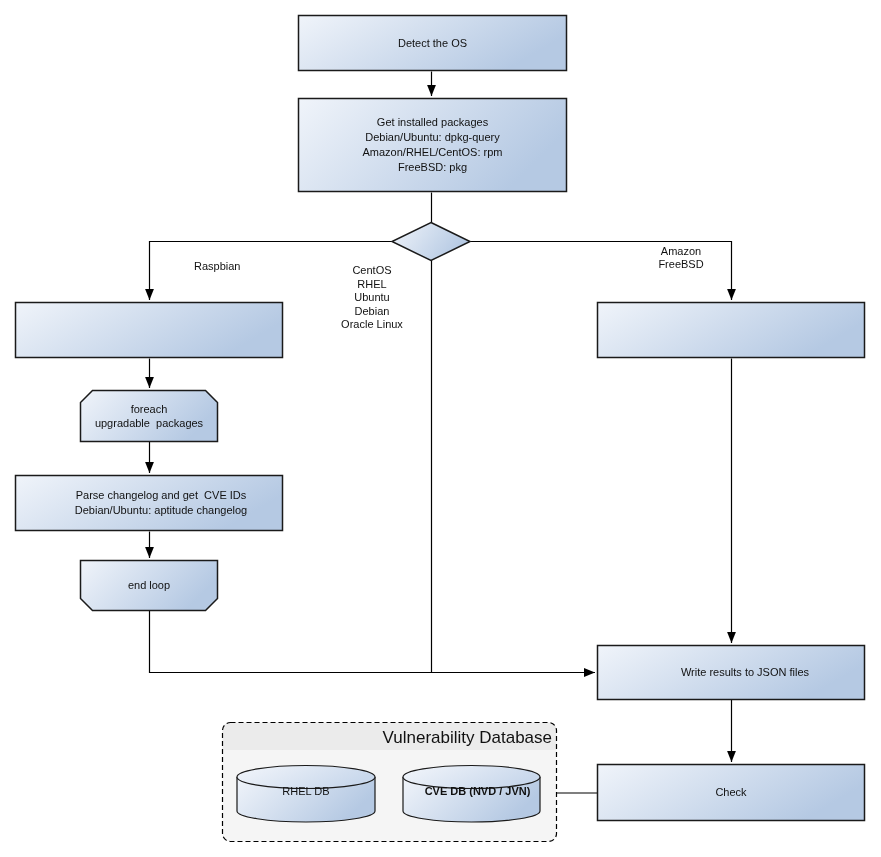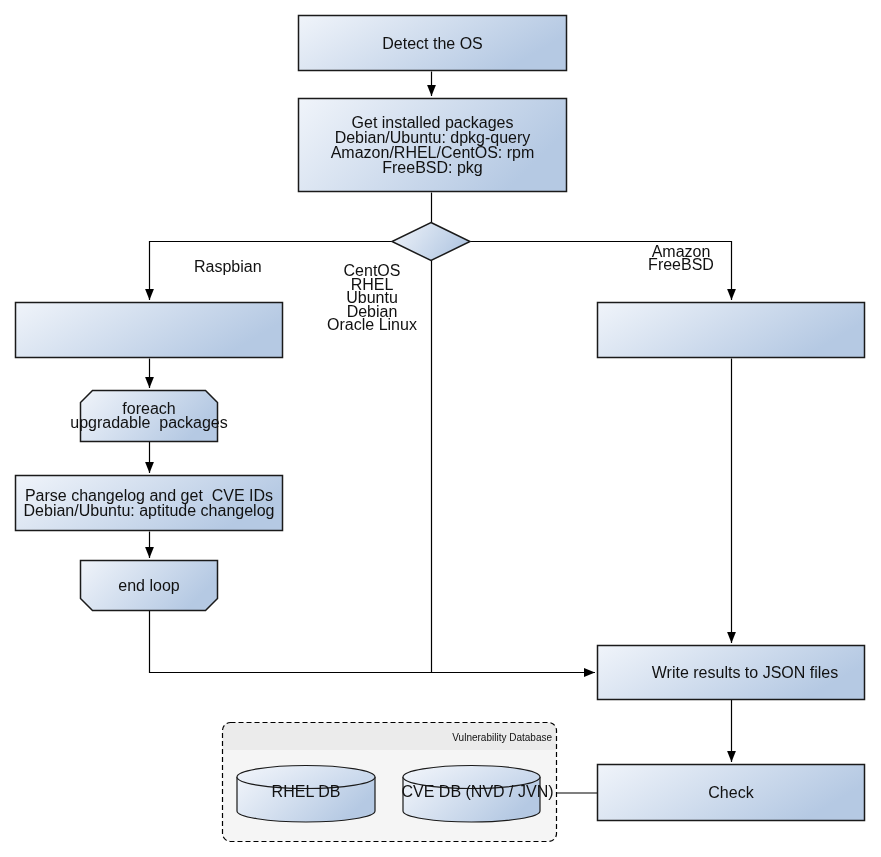--- a/index.html
+++ b/index.html
@@ -17,26 +17,26 @@
   .cyl-top-end{stop-color:var(--cyl-top-end,#c9d8ec);}
   .node-shape{fill:url(#nodeGrad);stroke:var(--node-border,#1a1a1a);stroke-width:1.5;}
   .cyl-body{fill:url(#nodeGrad);stroke:var(--node-border,#1a1a1a);stroke-width:1.2;}
   .cyl-ellipse{fill:url(#cylTopGrad);stroke:var(--node-border,#1a1a1a);stroke-width:1.2;}
   .connector{fill:none;stroke:var(--connector,#000);stroke-width:1.2;}
   .container-body{fill:var(--container-fill,#f5f5f5);stroke:none;}
   .container-band{fill:var(--container-band,#ebebeb);stroke:none;}
   .container-border{fill:none;stroke:var(--connector,#000);stroke-width:1.2;stroke-dasharray:5 3;}
   .label{
     position:absolute;display:flex;align-items:center;justify-content:center;
-    text-align:center;white-space:pre;font-size:16px;line-height:15px;
+    text-align:center;white-space:pre;font-size:11px;line-height:15px;
   }
   .edge-label{line-height:13.5px;}
   .lh14{line-height:14px;}
   .db-title{
-    position:absolute;font-size:10px;line-height:18px;text-align:right;
+    position:absolute;font-size:17px;line-height:18px;text-align:right;
     display:block;white-space:pre;
   }
 </style>
 </head>
 <body>
 
 <div id="canvas">
 
   <svg class="diagram" width="881" height="857" viewBox="0 0 881 857">
     <defs>
@@ -94,32 +94,32 @@
     </g>
   </svg>
 
   <div class="label" style="left:298px;top:15px;width:269px;height:56px;">Detect the OS</div>
   <div class="label" style="left:298px;top:98px;width:269px;height:94px;border-radius:10px;">Get installed packages
 Debian/Ubuntu: dpkg-query
 Amazon/RHEL/CentOS: rpm
 FreeBSD: pkg</div>
   <div class="label lh14" style="left:81px;top:390px;width:136px;height:52px;">foreach
 upgradable  packages</div>
-  <div class="label" style="left:15px;top:475px;width:268px;height:56px;">Parse changelog and get  CVE IDs
+  <div class="label" style="left:15px;top:475px;width:268px;height:56px;padding-left:12px;">Parse changelog and get  CVE IDs
 Debian/Ubuntu: aptitude changelog</div>
   <div class="label" style="left:81px;top:560px;width:136px;height:50px;">end loop</div>
   <div class="label" style="left:597px;top:645px;width:296px;height:55px;">Write results to JSON files</div>
   <div class="label" style="left:597px;top:764px;width:268px;height:57px;">Check</div>
 
   <div class="label edge-label" style="left:194px;top:259px;width:56px;height:16px;justify-content:flex-start;text-align:left;">Raspbian</div>
   <div class="label edge-label" style="left:330px;top:263px;width:84px;height:70px;">CentOS
 RHEL
 Ubuntu
 Debian
 Oracle Linux</div>
   <div class="label edge-label" style="left:655px;top:244px;width:52px;height:28px;">Amazon
 FreeBSD</div>
 
   <div class="db-title" style="left:380px;top:729px;width:172px;">Vulnerability Database</div>
   <div class="label" style="left:237px;top:781px;width:138px;height:21px;">RHEL DB</div>
-  <div class="label" style="left:403px;top:781px;width:149px;height:21px;">CVE DB (NVD / JVN)</div>
+  <div class="label" style="left:403px;top:781px;width:149px;height:21px;font-weight:bold;">CVE DB (NVD / JVN)</div>
 
 </div>
 
 </body></html>

